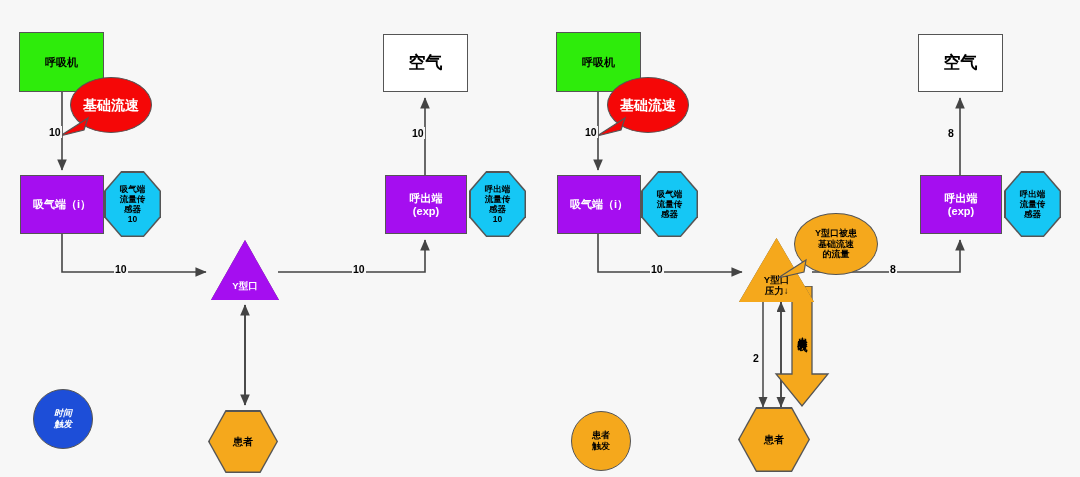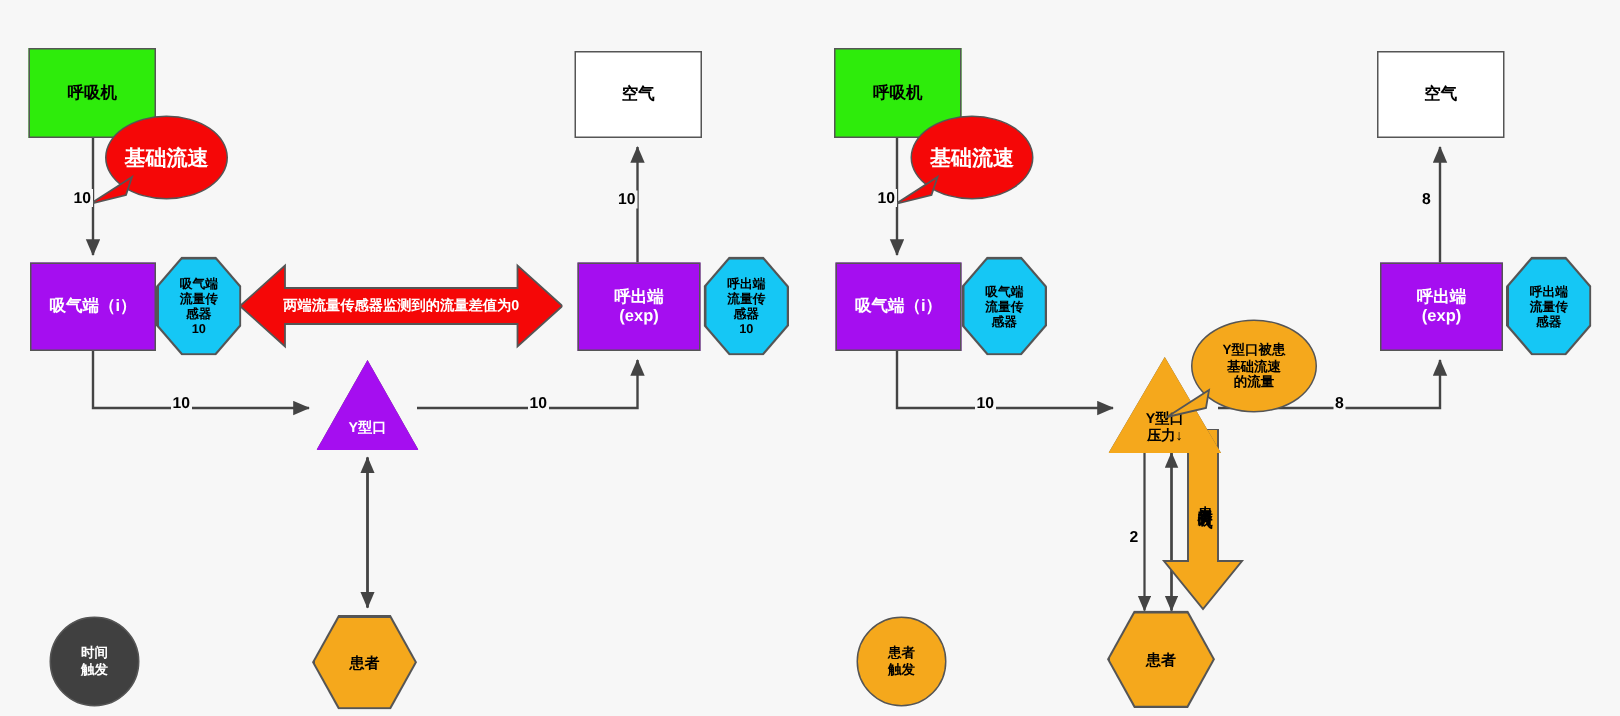--- a/index.html
+++ b/index.html
@@ -5,21 +5,21 @@
   html,body{margin:0;padding:0;background:#f7f7f7;}
   body{font-family:"Liberation Sans","DejaVu Sans",sans-serif;}
   #canvas{position:relative;width:1080px;height:477px;background:#f7f7f7;overflow:hidden;}
   .panel{position:absolute;top:0;height:477px;width:540px;margin-top:14px;}
   #panel-left{left:0;}
   #panel-right{left:540px;}
   .node{position:absolute;box-sizing:border-box;display:flex;align-items:center;justify-content:center;
         text-align:center;line-height:1.12;font-weight:bold;}
   .rect{border:1.5px solid #555;}
   .vent{background:#2eec0b;color:#000;font-size:11px;}
-  .air{background:#fff;color:#000;font-size:11px;}
+  .air{background:#fff;color:#000;font-size:17px;}
   .port{background:#a50ef0;color:#fff;font-size:11px;border:1.5px solid #555;}
   .oct{clip-path:polygon(30% 0,70% 0,100% 30%,100% 70%,70% 100%,30% 100%,0 70%,0 30%);}
   .octwrap{position:absolute;}
   .octwrap .ring{position:absolute;inset:0;background:#555;}
   .octwrap .fill{position:absolute;inset:1.5px;background:#15c7f5;}
   .octwrap .txt{position:absolute;inset:0;display:flex;align-items:center;justify-content:center;
                 flex-direction:column;font-size:8.5px;font-weight:bold;color:#000;line-height:1.18;}
   .tri{position:absolute;}
   .tri .ring,.tri .fill{position:absolute;inset:0;}
   .tri .ring{background:#555;clip-path:polygon(50% 0,100% 100%,0 100%);}
@@ -117,42 +117,36 @@
       <div class="ring oct"></div>
       <div class="fill oct"></div>
       <div class="txt">
         <span>呼出端</span>
         <span>流量传</span>
         <span>感器</span>
         <span>10</span>
       </div>
     </div>
 
-    <div class="bigarrow" style="left:160px;top:160px;width:215px;height:60px;">
-      <svg width="215" height="60">
-        <path d="M0,30 L30,3 L30,18 L185,18 L185,3 L215,30 L185,57 L185,42 L30,42 L30,57 z" fill="#f50707" stroke="#555" stroke-width="1.2"></path>
-      </svg>
-      <div class="lbl">两端流量传感器监测到的流量差值为0</div>
-    </div>
 
     <div class="tri" style="left:211px;top:226px;width:68px;height:60px;">
       <div class="ring"></div>
       <div class="fill" style="background:#a50ef0;"></div>
       <div class="txt" style="color:#fff;">
         <div>Y型口</div>
       </div>
     </div>
 
     <div class="hexwrap" style="left:208px;top:396px;width:70px;height:63px;">
       <div class="ring"></div>
       <div class="fill"></div>
       <div class="txt">患者</div>
     </div>
 
-    <div class="circ" style="left:33px;top:397px;width:58px;height:58px;background:#404040;color:#fff;">
+    <div class="circ" style="left:33px;top:375px;width:58px;height:58px;background:#1d4ed8;color:#fff;font-style:italic;">
       <span>时间</span>
       <span>触发</span>
     </div>
 
     <div class="edgelabel" style="left:48px;top:112px;">10</div>
     <div class="edgelabel" style="left:114px;top:249px;">10</div>
     <div class="edgelabel" style="left:352px;top:249px;">10</div>
     <div class="edgelabel" style="left:411px;top:113px;">10</div>
   </div>
 

